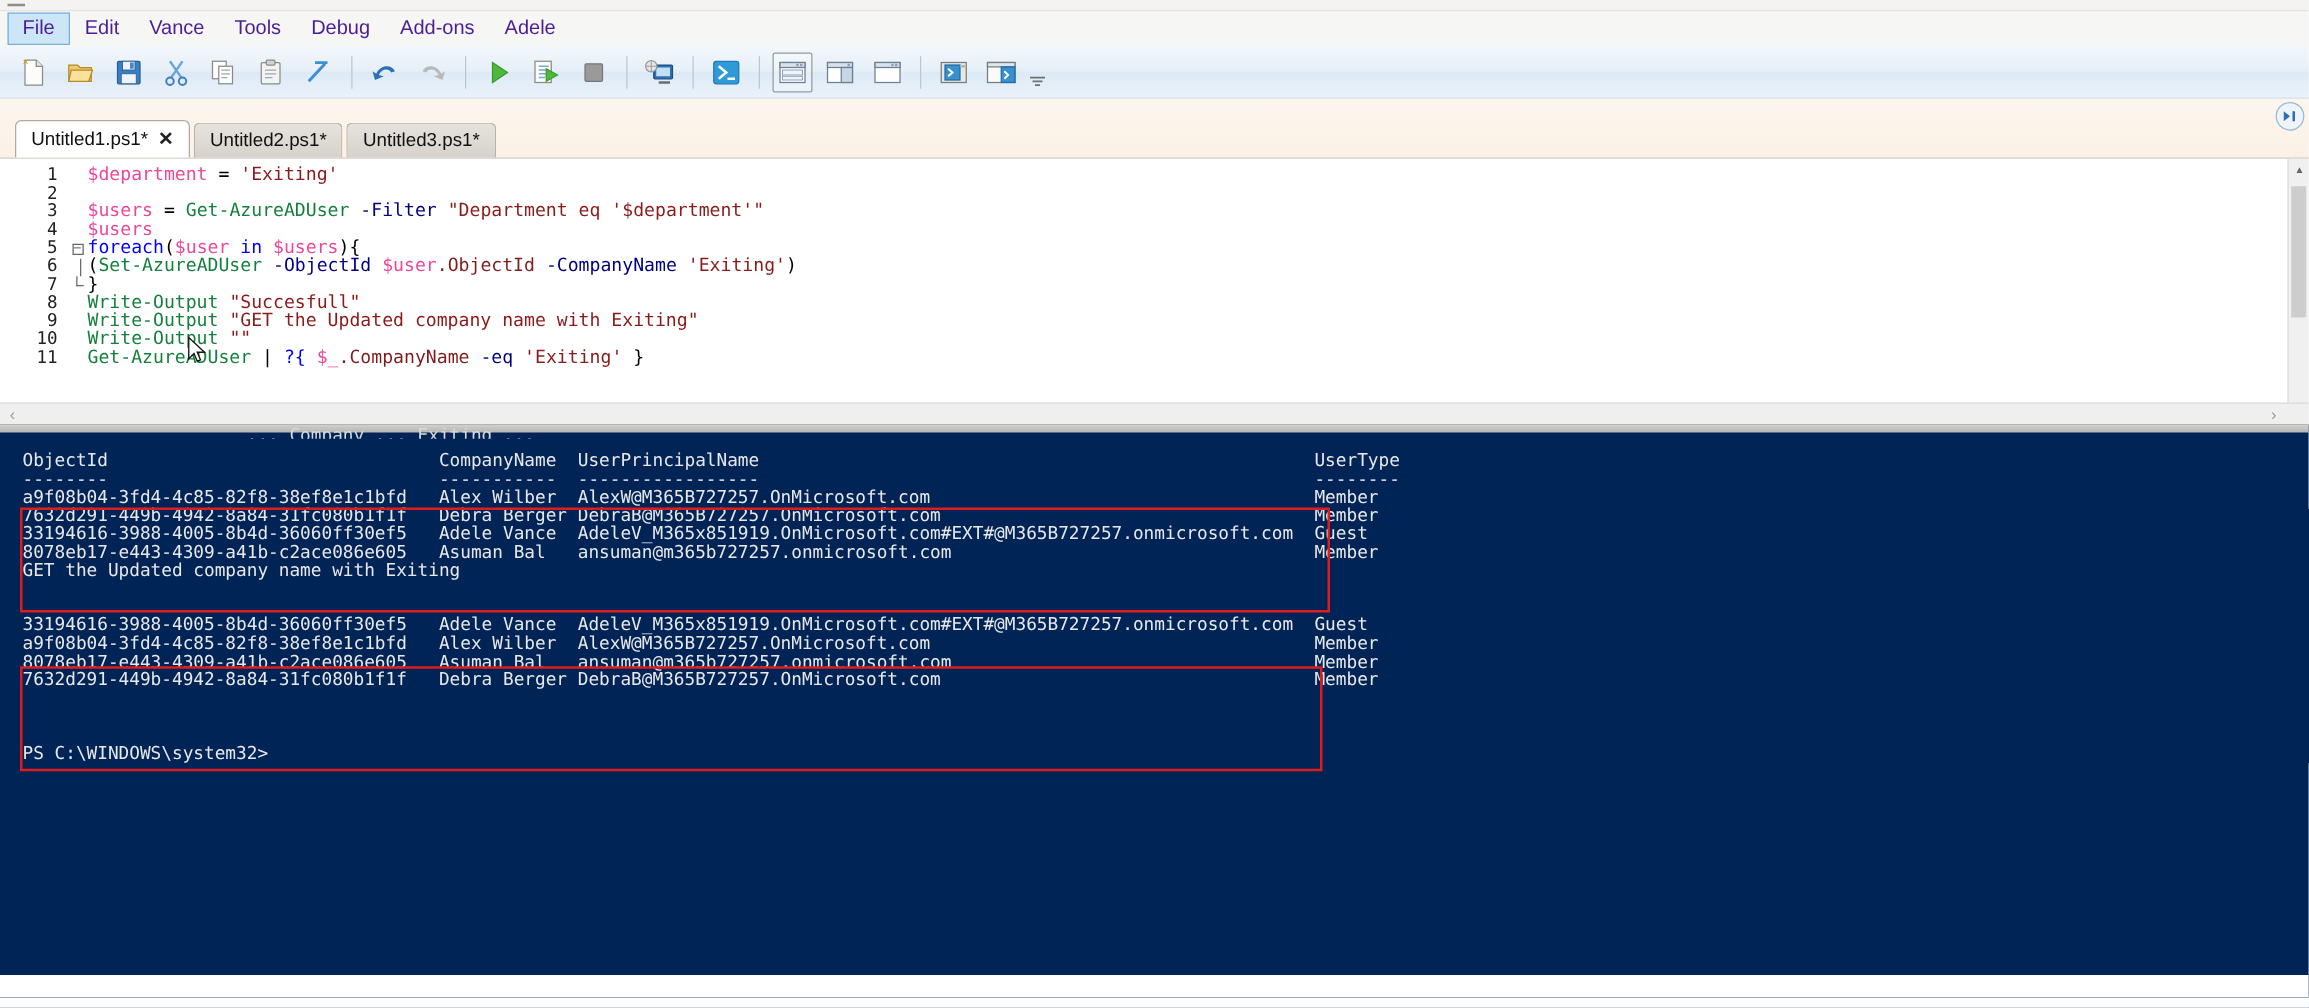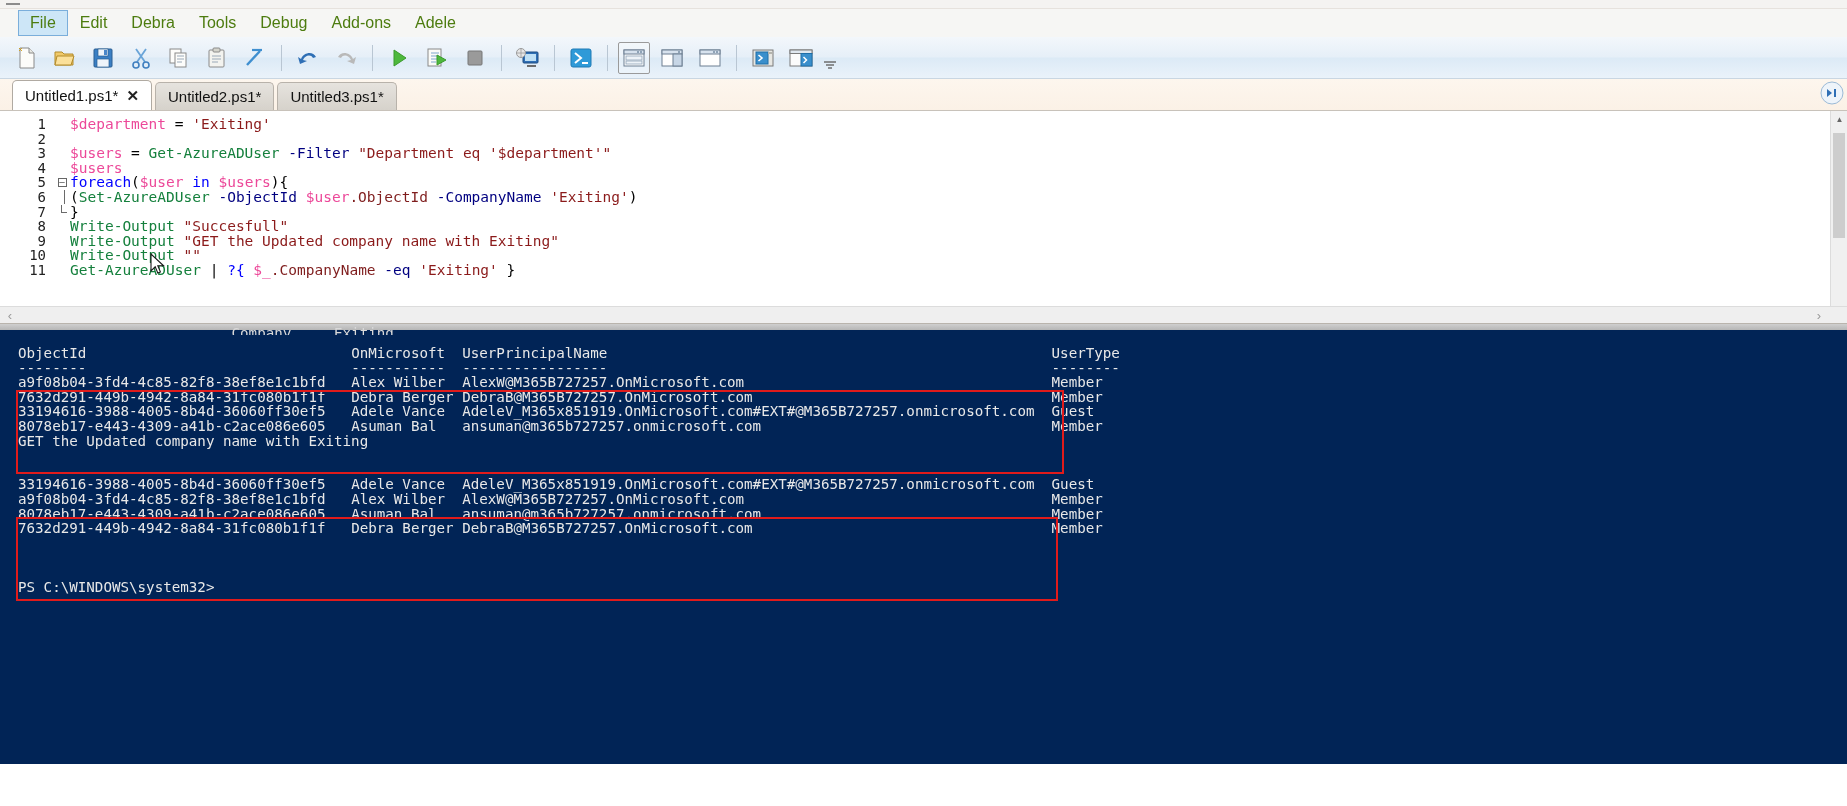--- a/index.html
+++ b/index.html
@@ -29,23 +29,23 @@
     width: 14px; height: 2px;
     background: #8c8c8c;
   }
 
   
   .menubar {
     height: 28px;
     background: #f6f6f4;
     display: flex;
     align-items: center;
-    padding-left: 18px;
+    padding-left: 6px;
     font-size: 16px;
-    color: #4d7c0f;
+    color: #4c1d95;
   }
   .menu-item {
     padding: 3px 12px;
     line-height: 20px;
     cursor: default;
     white-space: nowrap;
   }
   .menu-item.selected {
     background: #cde6f7;
     border: 1px solid #7aaedb;
@@ -83,21 +83,21 @@
   }
   .tbtn svg { display: block; }
   .tdrop {
     width: 20px; height: 36px;
     display: flex; align-items: flex-end; justify-content: center;
     padding-bottom: 6px;
   }
 
   
   .tabbar {
-    height: 32px;
+    height: 48px;
     background: linear-gradient(to bottom,#fdf6ee 0%, #fbf1e6 100%);
     display: flex;
     align-items: flex-end;
     padding-left: 12px;
     position: relative;
     border-bottom: 1px solid #c8c2ba;
   }
   .tab {
     height: 28px;
     display: flex;
@@ -296,21 +296,21 @@
 
 <div id="app">
 
   <div class="titlestrip">
     <div class="minidash"></div>
   </div>
 
   <div class="menubar" id="menubar">
       <div class="menu-item selected">File</div>
       <div class="menu-item">Edit</div>
-      <div class="menu-item">Debra</div>
+      <div class="menu-item">Vance</div>
       <div class="menu-item">Tools</div>
       <div class="menu-item">Debug</div>
       <div class="menu-item">Add-ons</div>
       <div class="menu-item">Adele</div>
     </div>
 
   <div class="toolbar">
     <div class="tbtn">
       <svg width="24" height="24" viewBox="0 0 24 24">
           <path d="M5 2h9l5 5v15H5z" fill="#fcfcfa" stroke="#8a8a8a"></path>
@@ -496,21 +496,21 @@
       <div class="ha">‹</div>
       <div class="ha" style="margin-right:18px">›</div>
     </div>
   </div>
 
   <div class="console">
     <div class="con-split"></div>
     <div class="clipped-row">                     ... Company ... Exiting ...</div>
     <div class="conwrap" id="conwrap">
         <div style="height: 22px;"></div>
-        <div class="cline-con"><span>ObjectId                               </span><span>OnMicrosoft  </span><span>UserPrincipalName                                                    </span><span>UserType</span></div>
+        <div class="cline-con"><span>ObjectId                               </span><span>CompanyName  </span><span>UserPrincipalName                                                    </span><span>UserType</span></div>
         <div class="cline-con"><span>--------                               </span><span>-----------  </span><span>-----------------                                                    </span><span>--------</span></div>
         <div class="cline-con"><span>a9f08b04-3fd4-4c85-82f8-38ef8e1c1bfd   </span><span>Alex Wilber  </span><span>AlexW@M365B727257.OnMicrosoft.com                                    </span><span>Member</span></div>
         <div class="cline-con"><span>7632d291-449b-4942-8a84-31fc080b1f1f   </span><span>Debra Berger </span><span>DebraB@M365B727257.OnMicrosoft.com                                   </span><span>Member</span></div>
         <div class="cline-con"><span>33194616-3988-4005-8b4d-36060ff30ef5   </span><span>Adele Vance  </span><span>AdeleV_M365x851919.OnMicrosoft.com#EXT#@M365B727257.onmicrosoft.com  </span><span>Guest</span></div>
         <div class="cline-con"><span>8078eb17-e443-4309-a41b-c2ace086e605   </span><span>Asuman Bal   </span><span>ansuman@m365b727257.onmicrosoft.com                                  </span><span>Member</span></div>
         <div class="cline-con"><span>GET the Updated company name with Exiting</span></div>
         <div style="height: 14.6px;"></div>
         <div style="height: 14.6px;"></div>
         <div class="cline-con"><span>33194616-3988-4005-8b4d-36060ff30ef5   </span><span>Adele Vance  </span><span>AdeleV_M365x851919.OnMicrosoft.com#EXT#@M365B727257.onmicrosoft.com  </span><span>Guest</span></div>
         <div class="cline-con"><span>a9f08b04-3fd4-4c85-82f8-38ef8e1c1bfd   </span><span>Alex Wilber  </span><span>AlexW@M365B727257.OnMicrosoft.com                                    </span><span>Member</span></div>

